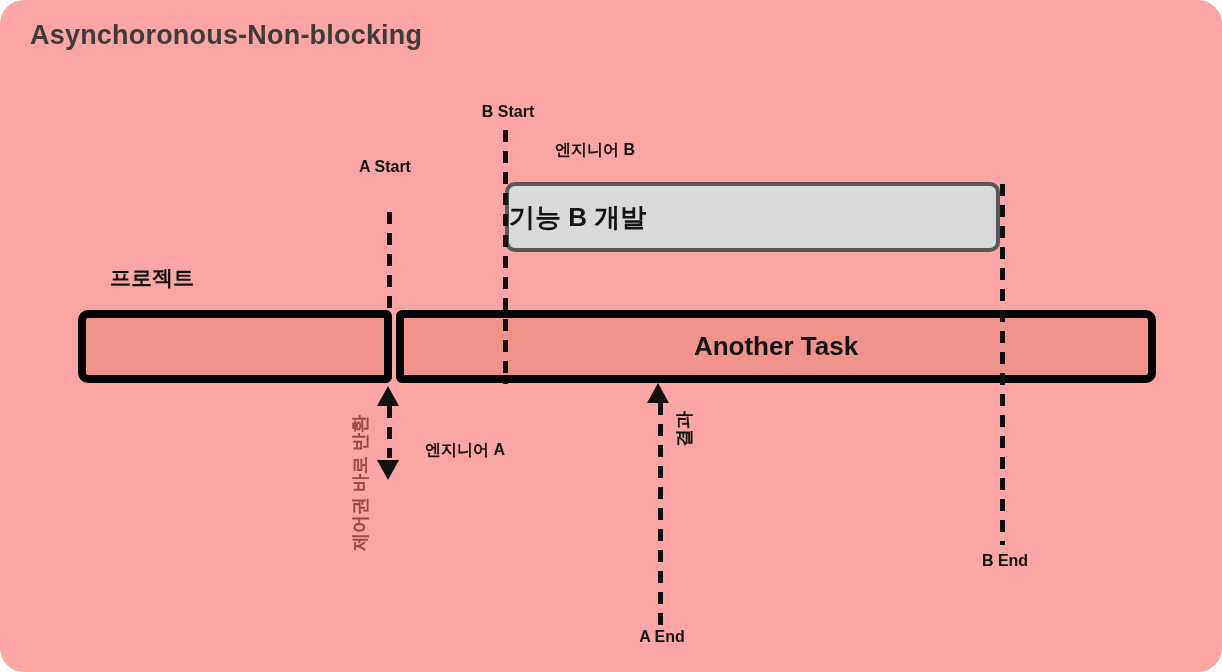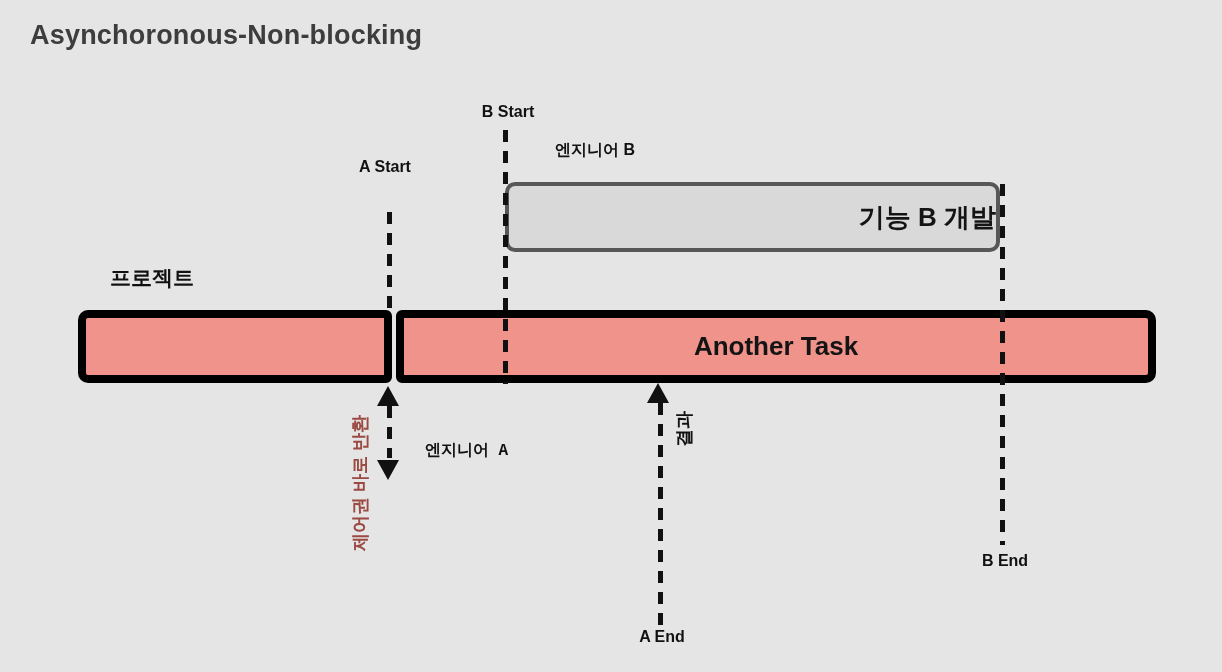--- a/index.html
+++ b/index.html
@@ -1,31 +1,31 @@
 <!DOCTYPE html>
 <html><head>
 <meta charset="utf-8">
 <style>
   html,body{margin:0;padding:0;background:#ffffff;}
   body{font-family:"Liberation Sans","DejaVu Sans",sans-serif;}
-  .canvas{position:relative;width:1222px;height:672px;background:#e5e5e5;overflow:hidden;}
+  .canvas{position:relative;width:1222px;height:672px;background:#fca5a5;overflow:hidden;border-radius:24px;}
 
   .title{position:absolute;left:30px;top:20px;font-size:27px;font-weight:bold;color:#3d3d3d;letter-spacing:.2px;}
 
   .lbl{position:absolute;font-size:16px;font-weight:bold;color:#111;white-space:nowrap;}
   .lbl.center{transform:translateX(-50%);}
 
   .vline{position:absolute;width:5px;background-image:repeating-linear-gradient(to bottom,#111 0 12px,transparent 12px 21px);z-index:5;}
 
   .arrowhead{position:absolute;width:0;height:0;z-index:6;}
   .arrowhead.up{border-left:11px solid transparent;border-right:11px solid transparent;border-bottom:20px solid #111;}
   .arrowhead.down{border-left:11px solid transparent;border-right:11px solid transparent;border-top:20px solid #111;}
 
   .graybox{position:absolute;background:#d9d9d9;border:4px solid #575757;border-radius:10px;
-           display:flex;align-items:center;justify-content:flex-end;z-index:2;
+           display:flex;align-items:center;justify-content:flex-start;z-index:2;
            font-size:26px;font-weight:bold;color:#141414;box-sizing:border-box;}
   .redbox{position:absolute;background:#f0938b;border:8px solid #000000;
           display:flex;align-items:center;justify-content:center;z-index:2;
           font-size:26px;font-weight:bold;color:#141414;box-sizing:border-box;}
   .redbox.left-part{border-radius:10px 6px 6px 10px;}
   .redbox.right-part{border-radius:6px 10px 10px 6px;}
 
   .vtext{position:absolute;transform:rotate(-90deg);font-weight:bold;font-size:18px;
          text-align:center;white-space:nowrap;z-index:4;}
   .vtext.accent{color:#9a4a42;}
@@ -35,21 +35,21 @@
 <body>
 
 <div class="canvas">
 
   <div class="title">Asynchoronous-Non-blocking</div>
 
   <div class="lbl center" style="left:508px;top:103px;">B Start</div>
   <div class="lbl center" style="left:385px;top:158px;">A Start</div>
   <div class="lbl" style="left:555px;top:140px;">엔지니어 B</div>
   <div class="lbl" style="left:110px;top:264px;font-size:21px;">프로젝트</div>
-  <div class="lbl" style="left:425px;top:440px;font-family:Liberation Mono, monospace;">엔지니어 A</div>
+  <div class="lbl" style="left:425px;top:440px;">엔지니어 A</div>
   <div class="lbl center" style="left:1005px;top:552px;">B End</div>
   <div class="lbl center" style="left:662px;top:628px;">A End</div>
 
   <div class="vline" style="left:387px;top:212px;height:96px;"></div>
   <div class="vline" style="left:503px;top:130px;height:254px;"></div>
   <div class="vline" style="left:1000px;top:184px;height:361px;"></div>
 
   <div class="graybox" style="left:505px;top:182px;width:495px;height:70px;">
     <span>기능 B 개발</span>
   </div>

